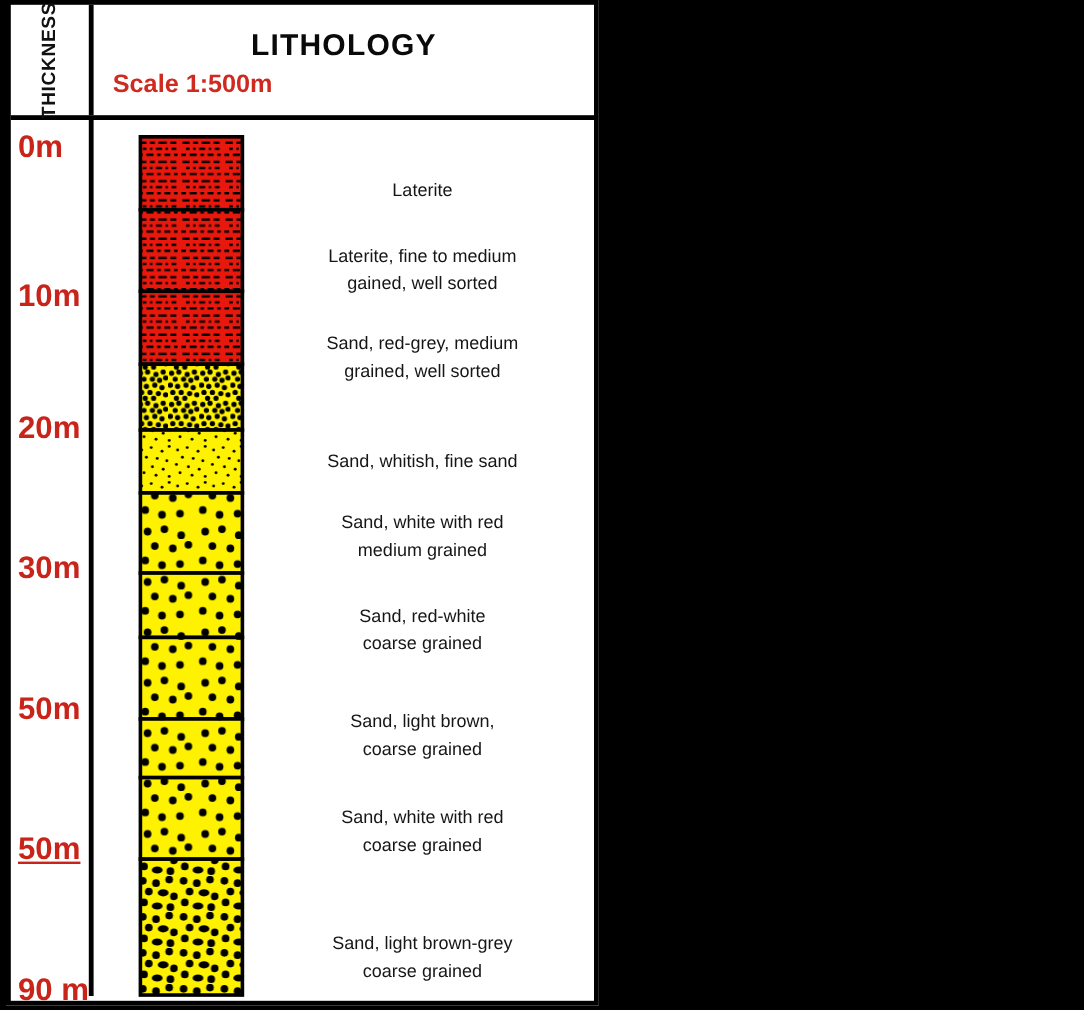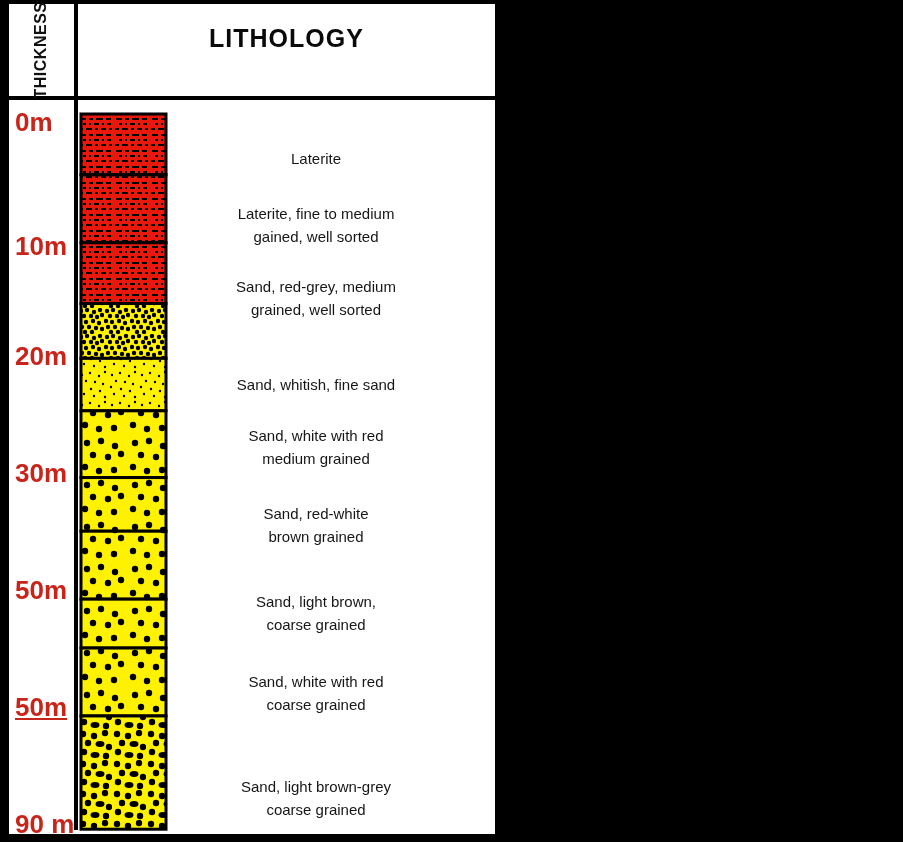--- a/index.html
+++ b/index.html
@@ -16,21 +16,21 @@
                     display:flex; align-items:center; justify-content:center; }
   .thickness-text { transform:rotate(-90deg); font-weight:bold; font-size:16px;
                     letter-spacing:0.5px; color:#111; white-space:nowrap;
                     transform-origin:center; }
   .litho-cell { flex:1; display:flex; flex-direction:column; }
   .litho-title { text-align:center; font-weight:900; font-size:25px;
                  letter-spacing:1px; color:#0a0a0a; margin-top:20px; }
   .scale-text { font-weight:bold; font-size:21px; margin:6px 0 0 16px; }
 
   
-  .body { position:relative; display:flex; height:730px; }
+  .body { position:relative; display:flex; height:730px;gap:36px; }
   .depth-col { position:relative; width:69px; border-right:4px solid #000; }
   .depth-tick { position:absolute; left:6px; font-weight:bold; font-size:26px;
                 line-height:26px; white-space:nowrap; }
   .main-area { position:relative; flex:1; }
   .litho-svg { position:absolute; left:0; top:0; }
   .annotation { position:absolute; left:88px; width:300px; text-align:center;
                 font-size:15px; line-height:23px; color:#161616;
                 white-space:pre-line; }
 </style>
 </head>
@@ -38,20 +38,21 @@
 
 <div class="canvas">
   <div class="panel">
 
     <div class="header">
       <div class="thickness-cell">
         <span class="thickness-text">THICKNESS</span>
       </div>
       <div class="litho-cell">
         <div class="litho-title">LITHOLOGY</div>
+        <div class="scale-text" id="scale-text" style="color: rgb(208, 42, 32);">Scale 1:500m</div>
       </div>
     </div>
 
     <div class="body">
       <div class="depth-col" id="depth-col">
           <div class="depth-tick" style="top: 9px; color: rgb(201, 36, 26);">0m</div>
           <div class="depth-tick" style="top: 133px; color: rgb(201, 36, 26);">10m</div>
           <div class="depth-tick" style="top: 243px; color: rgb(201, 36, 26);">20m</div>
           <div class="depth-tick" style="top: 360px; color: rgb(201, 36, 26);">30m</div>
           <div class="depth-tick" style="top: 477px; color: rgb(201, 36, 26);">50m</div>
@@ -163,21 +164,21 @@
         <div id="annotations">
             <div class="annotation" style="top: 46.604px;">Laterite</div>
             <div class="annotation" style="top: 101.856px;">Laterite, fine to medium
 gained, well sorted</div>
             <div class="annotation" style="top: 174.568px;">Sand, red-grey, medium
 grained, well sorted</div>
             <div class="annotation" style="top: 273.084px;">Sand, whitish, fine sand</div>
             <div class="annotation" style="top: 323.568px;">Sand, white with red
 medium grained</div>
             <div class="annotation" style="top: 402.24px;">Sand, red-white
-brown grained</div>
+coarse grained</div>
             <div class="annotation" style="top: 490.448px;">Sand, light brown,
 coarse grained</div>
             <div class="annotation" style="top: 570.312px;">Sand, white with red
 coarse grained</div>
             <div class="annotation" style="top: 675.208px;">Sand, light brown-grey
 coarse grained</div>
           </div>
       </div>
     </div>
 

